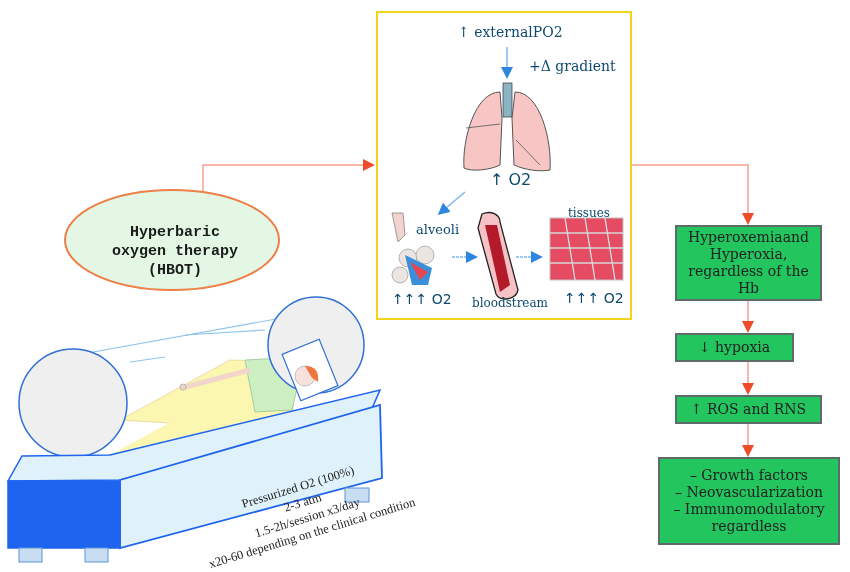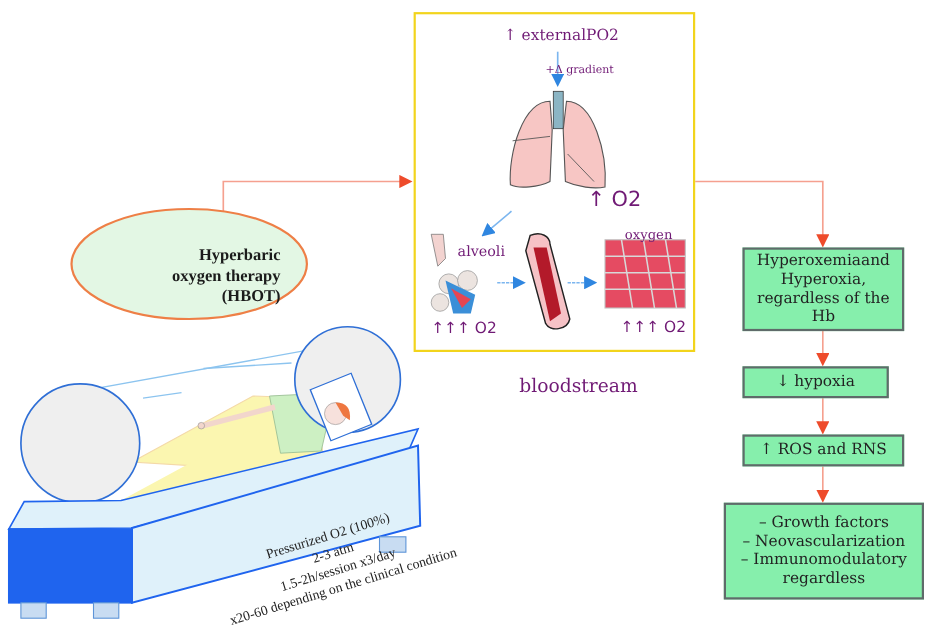--- a/index.html
+++ b/index.html
@@ -1,26 +1,26 @@
 <!DOCTYPE html>
 <html><head>
 <meta charset="utf-8">
 <style>
   html, body { margin:0; padding:0; background:#ffffff; }
   body { width:850px; height:572px; position:relative; overflow:hidden;
          font-family:"DejaVu Serif", "Liberation Serif", serif; color:#222; }
   svg.layer { position:absolute; left:0; top:0; }
-  .lbl { position:absolute; white-space:nowrap; font-family:"DejaVu Serif","Liberation Serif",serif; color:#701a75; }
-  .box { position:absolute; border:2px solid #5f6b6a; background:#86efac; box-sizing:border-box;
+  .lbl { position:absolute; white-space:nowrap; font-family:"DejaVu Serif","Liberation Serif",serif; color:#0c4a6e; }
+  .box { position:absolute; border:2px solid #5f6b6a; background:#22c55e; box-sizing:border-box;
          display:flex; align-items:center; justify-content:center; text-align:center;
          font-family:"DejaVu Serif","Liberation Serif",serif; font-size:14px; line-height:17px; color:#222; }
   .box .lines div { white-space:nowrap; }
   .yellow-box { position:absolute; left:376px; top:11px; width:256px; height:309px; border:2px solid #f2d41c; box-sizing:border-box; }
-  .oval-text { position:absolute; left:95px; top:223px; width:160px; text-align:right; font-weight:bold;
-               font-size:15px; line-height:19px; font-family:Liberation Serif, serif; color:#1b1b1b; }
+  .oval-text { position:absolute; left:95px; top:223px; width:160px; text-align:center; font-weight:bold;
+               font-size:15px; line-height:19px; font-family:Liberation Mono, monospace; color:#1b1b1b; }
   .bed-text { position:absolute; left:175px; top:478px; width:260px; transform:rotate(-17deg); transform-origin:center;
               text-align:center; font-size:12.5px; line-height:16px; font-family:"Liberation Serif","DejaVu Serif",serif; color:#222; }
 </style>
 </head>
 <body>
 
 <svg class="layer" width="850" height="572">
   <defs>
     <marker id="arrRed" markerWidth="8" markerHeight="8" refX="6" refY="4" orient="auto">
       <path d="M0,0 L8,4 L0,8 z" fill="#ee4b2b"></path>
@@ -101,26 +101,26 @@
 
   <g>
     <rect x="550" y="218" width="73" height="62" fill="#e54b62" stroke="#c0c0c0" stroke-width="1"></rect>
     <path d="M550,233 L623,233 M550,248 L623,248 M550,263 L623,263 M565,218 L575,280 M585,218 L595,280 M605,218 L615,280" stroke="#d8d8d8" stroke-width="1.4" fill="none"></path>
   </g>
 </svg>
 
 <div class="yellow-box"></div>
 
 <div class="lbl" style="left:458px; top:24px; font-size:14px;">↑ externalPO2</div>
-<div class="lbl" style="left:496px; top:58px; font-size:10px;">+Δ gradient</div>
-<div class="lbl" style="left:490px; top:170px; font-size:19px; font-family:'DejaVu Sans','Liberation Sans',sans-serif;margin-left:44px;">↑ O2</div>
+<div class="lbl" style="left:529px; top:58px; font-size:14px;">+Δ gradient</div>
+<div class="lbl" style="left:490px; top:170px; font-size:16px; font-family:'DejaVu Sans','Liberation Sans',sans-serif;">↑ O2</div>
 <div class="lbl" style="left:416px; top:222px; font-size:13px;">alveoli</div>
 <div class="lbl" style="left:392px; top:291px; font-size:14px; font-family:'DejaVu Sans','Liberation Sans',sans-serif;">↑↑↑ O2</div>
-<div class="lbl" style="left:472px; top:296px; font-size:17px;margin-top:45px;">bloodstream</div>
-<div class="lbl" style="left:568px; top:206px; font-size:12px;">oxygen</div>
+<div class="lbl" style="left:472px; top:296px; font-size:12px;">bloodstream</div>
+<div class="lbl" style="left:568px; top:206px; font-size:12px;">tissues</div>
 <div class="lbl" style="left:564px; top:290px; font-size:14px; font-family:'DejaVu Sans','Liberation Sans',sans-serif;">↑↑↑ O2</div>
 
 <div class="oval-text">
   <div>Hyperbaric</div>
   <div>oxygen therapy</div>
   <div>(HBOT)</div>
 </div>
 
 <div class="bed-text">
   <div>Pressurized O2 (100%)</div>
@@ -130,21 +130,21 @@
 </div>
 
 <div class="box" style="left:675px; top:225px; width:147px; height:76px;">
   <div class="lines">
     <div>Hyperoxemiaand</div>
     <div>Hyperoxia,</div>
     <div>regardless of the</div>
     <div>Hb</div>
   </div>
 </div>
-<div class="box" style="left:675px; top:333px; width:133px; height:29px;">
+<div class="box" style="left:675px; top:333px; width:119px; height:29px;">
   <div class="lines">
       <div>↓ hypoxia</div>
     </div>
 </div>
 <div class="box" style="left:675px; top:395px; width:147px; height:29px;">
   <div class="lines">
       <div>↑ ROS and RNS</div>
     </div>
 </div>
 <div class="box" style="left:658px; top:457px; width:182px; height:88px;">

